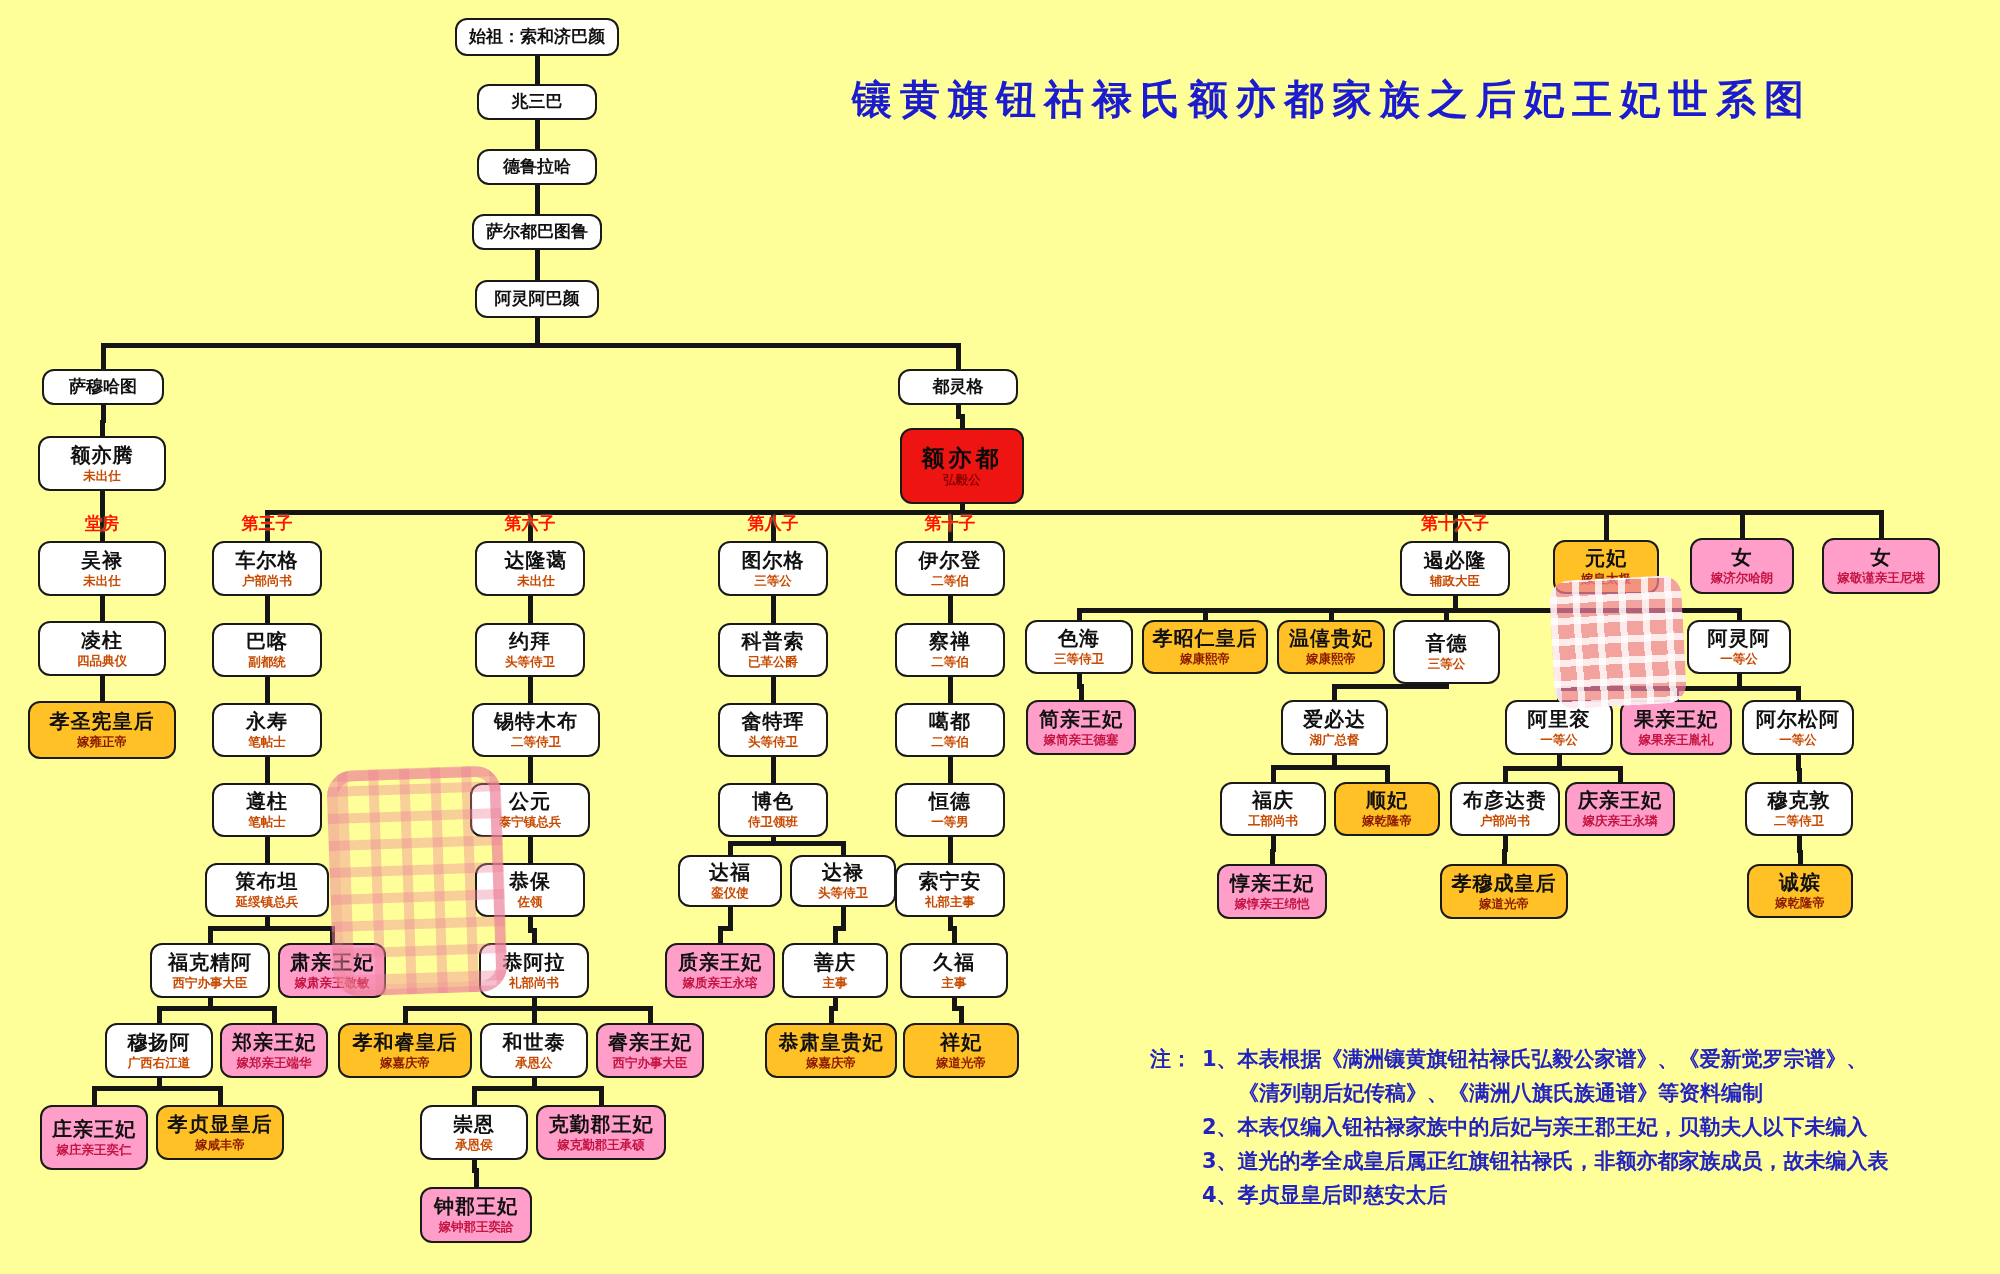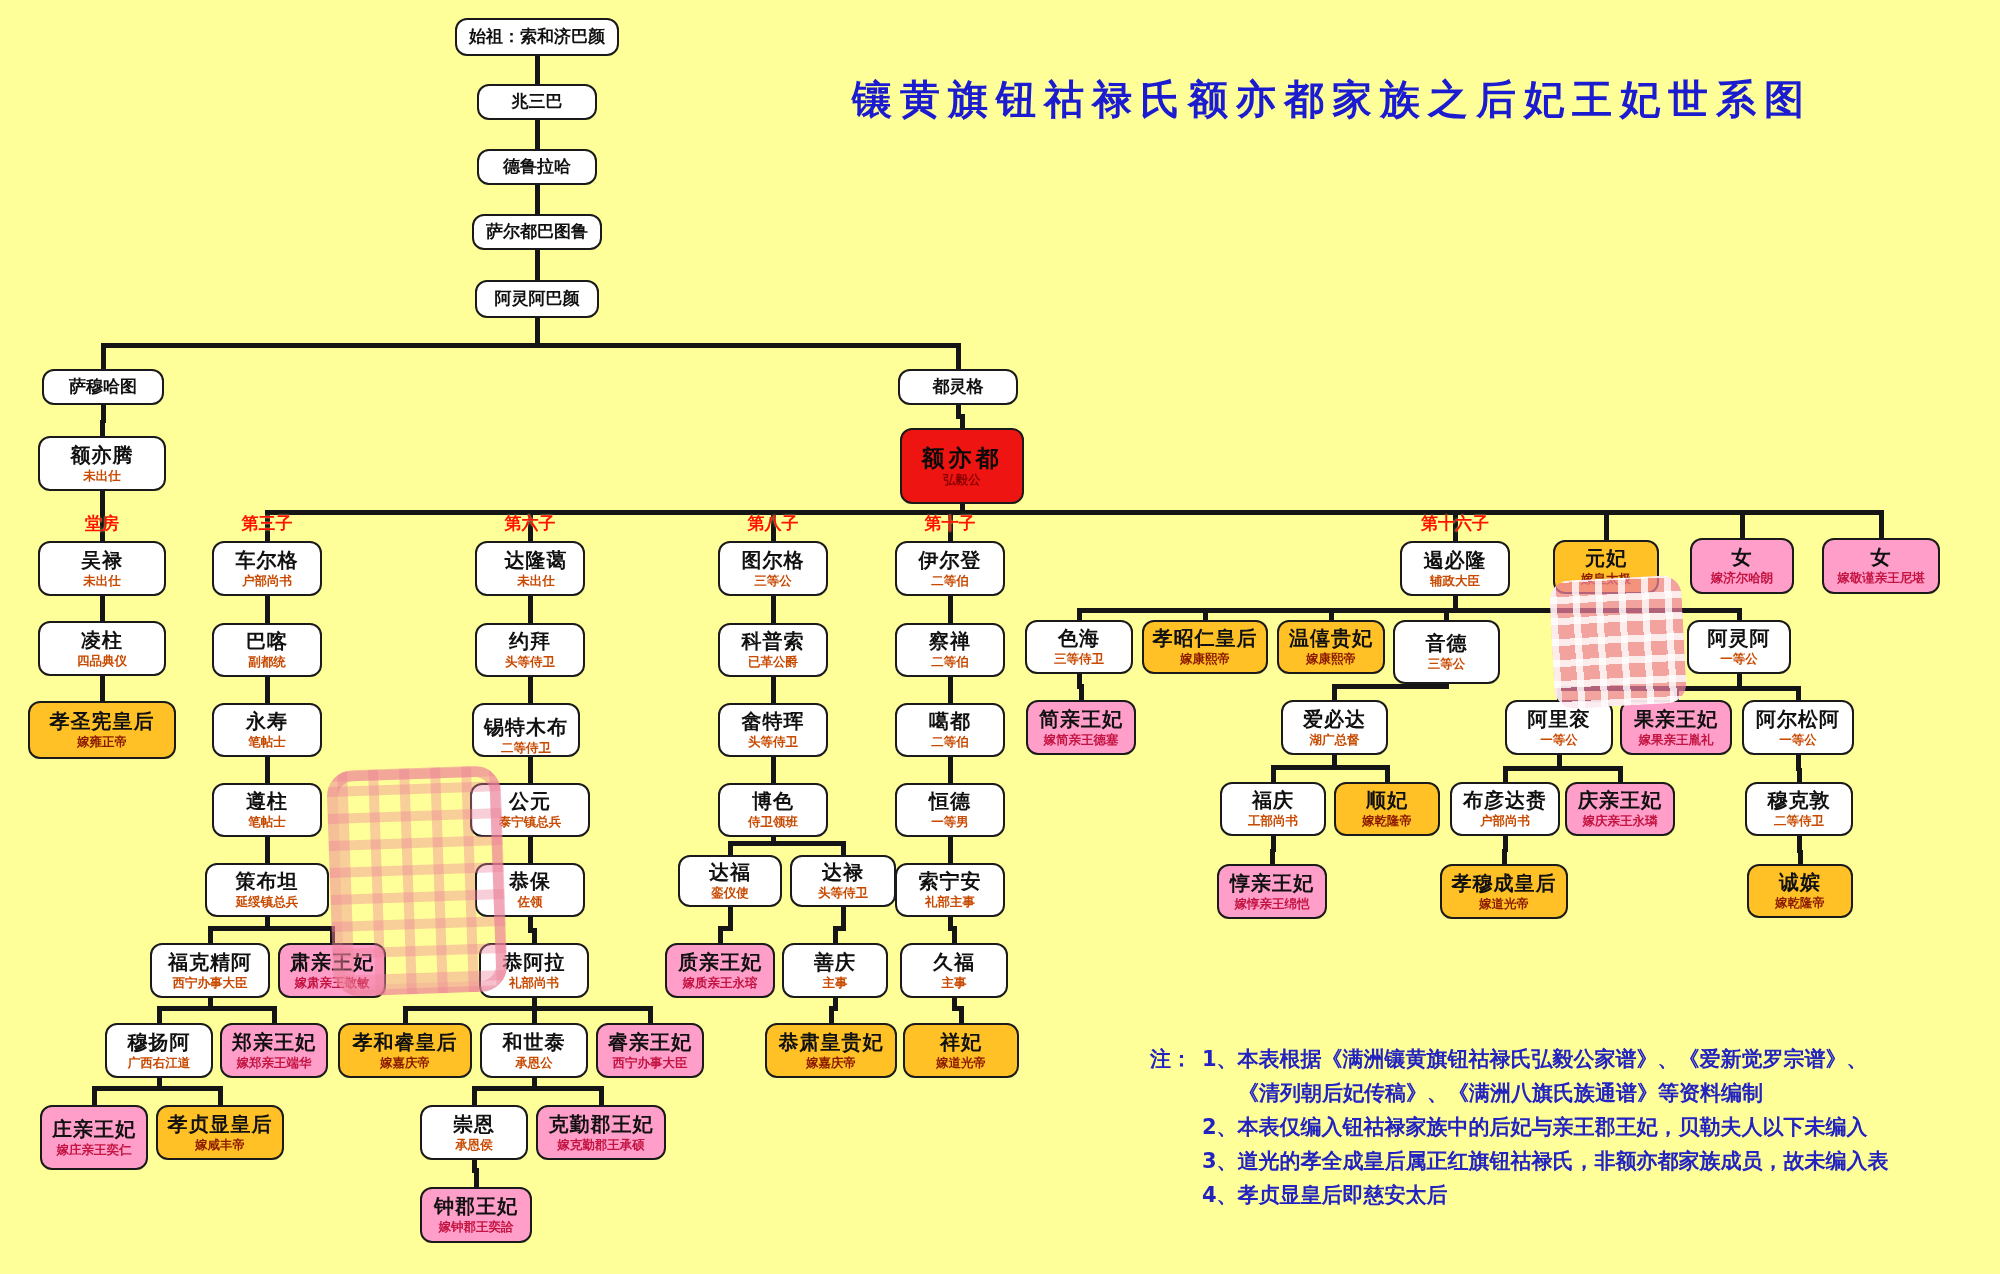--- a/index.html
+++ b/index.html
@@ -331,21 +331,21 @@
       <div class="sub">嫁庄亲王奕仁</div>
     </div>
     <div class="node orange" style="left: 156px; top: 1105px; width: 128px; height: 55px;">
       <div class="nm">孝贞显皇后</div>
       <div class="sub">嫁咸丰帝</div>
     </div>
     <div class="node white" style="left: 475px; top: 623px; width: 110px; height: 54px;">
       <div class="nm">约拜</div>
       <div class="sub">头等侍卫</div>
     </div>
-    <div class="node white" style="left: 472px; top: 703px; width: 108px; height: 54px; justify-content: flex-end;">
+    <div class="node white" style="left: 472px; top: 703px; width: 128px; height: 54px;">
       <div class="nm">锡特木布</div>
       <div class="sub">二等侍卫</div>
     </div>
     <div class="node white" style="left: 470px; top: 783px; width: 120px; height: 54px;">
       <div class="nm">公元</div>
       <div class="sub">泰宁镇总兵</div>
     </div>
     <div class="node white" style="left: 475px; top: 863px; width: 110px; height: 54px;">
       <div class="nm">恭保</div>
       <div class="sub">佐领</div>

